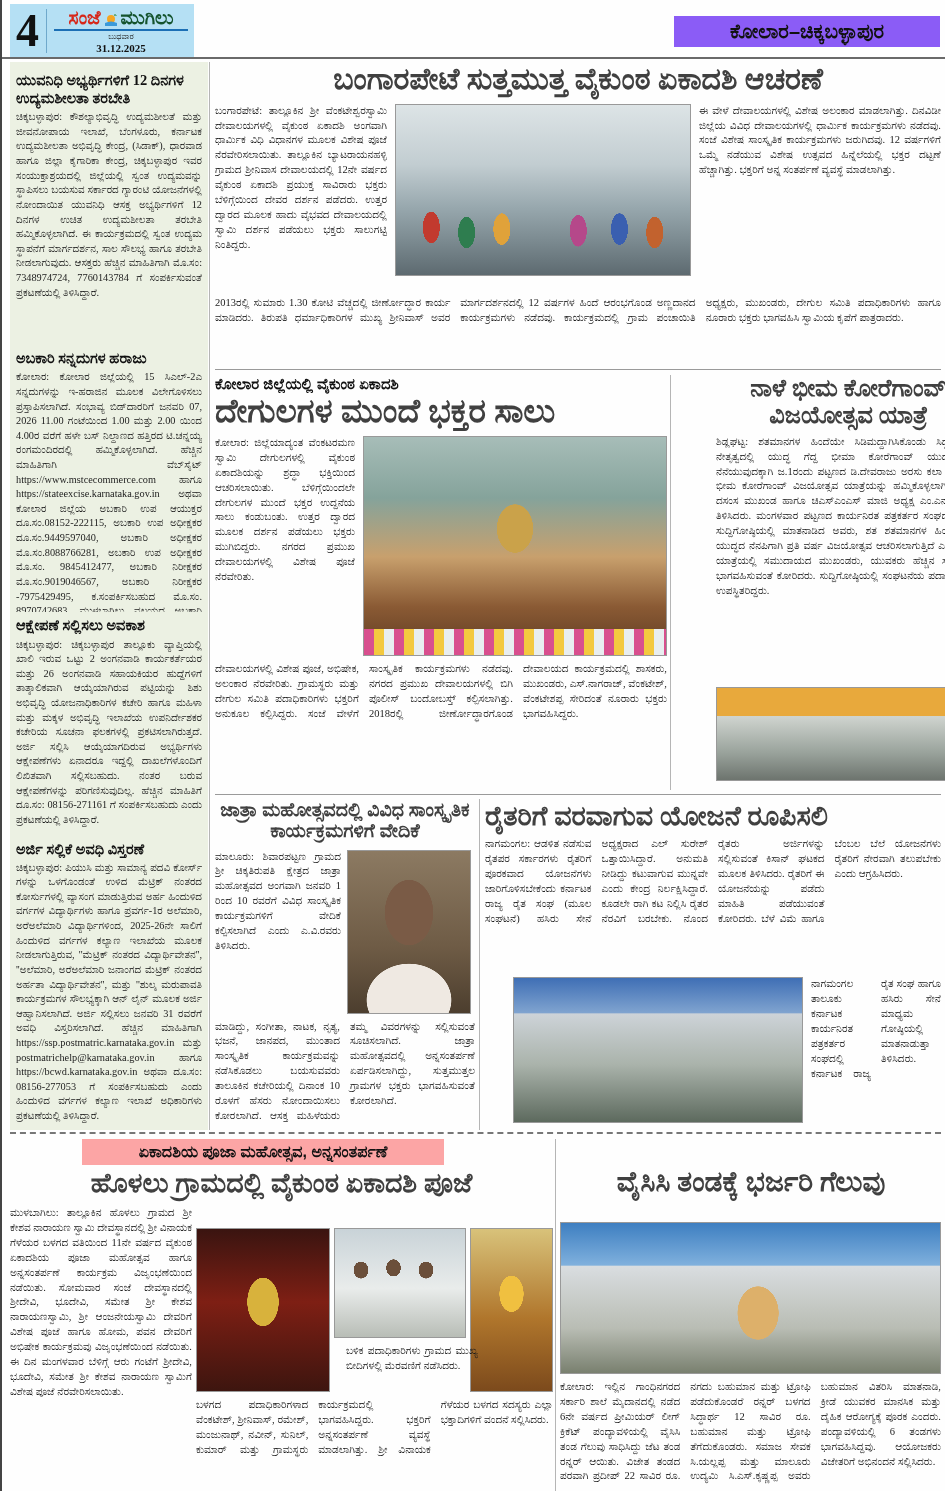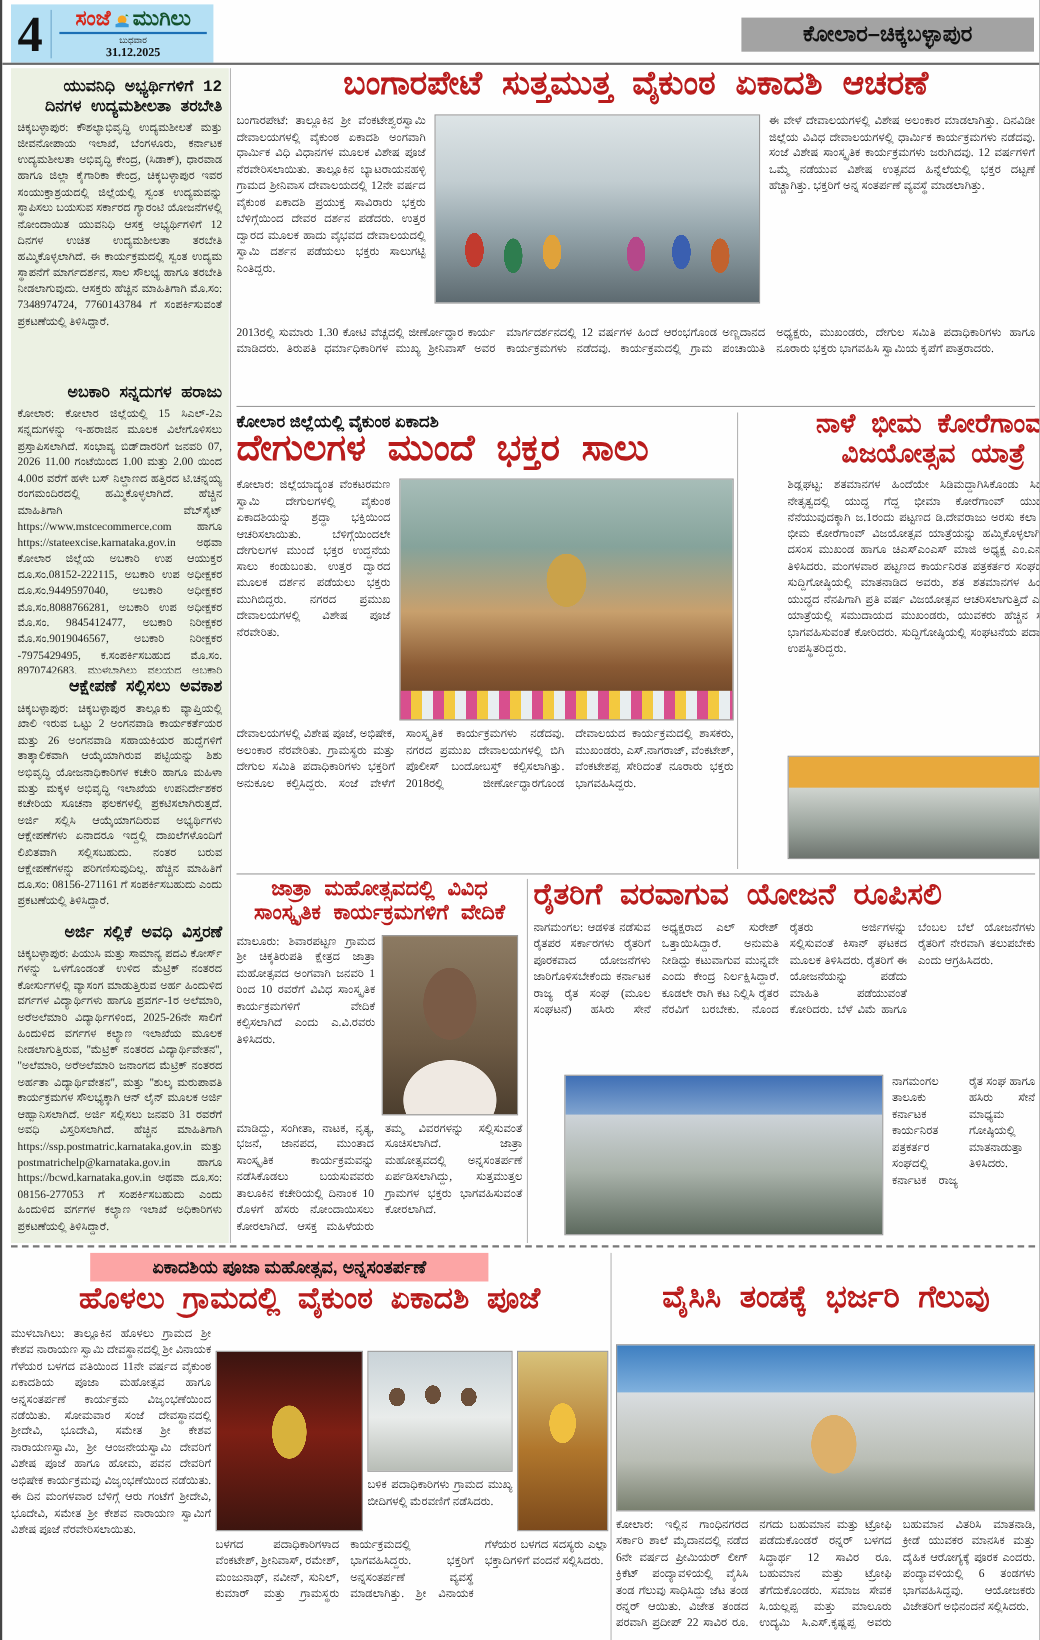--- a/index.html
+++ b/index.html
@@ -12,37 +12,37 @@
   .pageno{font-size:46px;font-weight:bold;line-height:1;font-family:"Liberation Serif",serif;}
   .mast-div{width:1px;height:44px;background:#6fa9cc;margin:0 7px;}
   .mast-right{display:flex;flex-direction:column;align-items:center;flex:1;}
   .paper-name{display:flex;align-items:center;gap:2px;font-weight:bold;font-size:19px;line-height:1;}
   .pn-a{color:#d6281a;}
   .pn-b{color:#14532d;}
   .mast-rule{width:100%;height:2px;background:#1b6fb5;margin:2px 0 1px;}
   .mast-day{font-size:8px;color:#222;}
   .mast-date{font-size:11px;font-weight:bold;color:#111;}
   .logo-ic{width:16px;height:14px;display:inline-block;}
-  .region{left:672px;top:16px;width:266px;height:31px;background:#a3a3a3;display:flex;align-items:center;justify-content:center;
+  .region{left:672px;top:16px;width:266px;height:31px;background:#8b5cf6;display:flex;align-items:center;justify-content:center;
           font-size:20px;font-weight:bold;font-family:"Liberation Sans",sans-serif;}
   .hdr-rule{left:0;top:57px;width:945px;height:2px;background:#6a6a6a;}
   
   .rule-h{background:#9a9a9a;height:1px;}
   .rule-v{background:#b5b5b5;width:1px;}
   .body-txt{font-size:10.5px;line-height:1.42;text-align:justify;overflow:hidden;color:#1c1c1c;
             font-family:"Liberation Serif","DejaVu Sans",serif;}
   .cols3{column-count:3;column-gap:10px;}
   .cols2{column-count:2;column-gap:10px;}
   .cols4{column-count:4;column-gap:10px;}
   .kicker{font-weight:bold;font-family:"Liberation Sans",sans-serif;}
-  .headline{font-weight:bold;line-height:1.12;font-family:Liberation Mono, monospace;color:#b91c1c;}
+  .headline{font-weight:bold;line-height:1.12;font-family:Liberation Serif, serif;color:#404040;}
   .photo{background:#cfcfcf;border:1px solid #999;}
   
   .rail{left:8px;top:62px;width:198px;height:1068px;background:#ecf1e3;padding:5px 6px;}
-  .rail h3{margin:4px 0 3px;font-size:14.5px;text-align:right;line-height:1.25;font-family:Liberation Mono, monospace;}
+  .rail h3{margin:4px 0 3px;font-size:14.5px;text-align:left;line-height:1.25;font-family:Liberation Serif, serif;}
   .rail .body-txt{font-size:10.3px;}
   
   .ph-temple-top{background:
     radial-gradient(14px 26px at 12% 72%,#c23a2e 0 60%,transparent 61%),
     radial-gradient(14px 26px at 24% 75%,#2e7d4f 0 60%,transparent 61%),
     radial-gradient(14px 26px at 36% 73%,#e0a23a 0 60%,transparent 61%),
     radial-gradient(14px 26px at 62% 74%,#b5488a 0 60%,transparent 61%),
     radial-gradient(14px 26px at 76% 73%,#3a5fb0 0 60%,transparent 61%),
     radial-gradient(14px 26px at 88% 75%,#c2622e 0 60%,transparent 61%),
     linear-gradient(180deg,#dde4e6 0%,#c2cdd1 35%,#98a8ae 60%,#7b8a90 80%,#5d6a70 100%);}
@@ -162,21 +162,21 @@
   </div>
 
   <div class="abs" style="left:8px;top:1132px;width:931px;border-top:2px dashed #777"></div>
 
   <div class="abs" style="left:80px;top:1139px;width:362px;height:26px;background:#fca5a5;display:flex;align-items:center;justify-content:center;font-weight:bold;font-size:16px;font-family:'Liberation Sans',sans-serif">ಏಕಾದಶಿಯ ಪೂಜಾ ಮಹೋತ್ಸವ, ಅನ್ನಸಂತರ್ಪಣೆ</div>
   <div class="abs headline" style="left:8px;top:1168px;width:543px;font-size:27px;text-align:center">ಹೊಳಲು ಗ್ರಾಮದಲ್ಲಿ ವೈಕುಂಠ ಏಕಾದಶಿ ಪೂಜೆ</div>
   <div class="abs body-txt" style="left:8px;top:1206px;width:182px;height:280px">ಮುಳಬಾಗಿಲು: ತಾಲ್ಲೂಕಿನ ಹೊಳಲು ಗ್ರಾಮದ ಶ್ರೀ ಕೇಶವ ನಾರಾಯಣ ಸ್ವಾಮಿ ದೇವಸ್ಥಾನದಲ್ಲಿ ಶ್ರೀ ವಿನಾಯಕ ಗೆಳೆಯರ ಬಳಗದ ವತಿಯಿಂದ 11ನೇ ವರ್ಷದ ವೈಕುಂಠ ಏಕಾದಶಿಯ ಪೂಜಾ ಮಹೋತ್ಸವ ಹಾಗೂ ಅನ್ನಸಂತರ್ಪಣೆ ಕಾರ್ಯಕ್ರಮ ವಿಜೃಂಭಣೆಯಿಂದ ನಡೆಯಿತು. ಸೋಮವಾರ ಸಂಜೆ ದೇವಸ್ಥಾನದಲ್ಲಿ ಶ್ರೀದೇವಿ, ಭೂದೇವಿ, ಸಮೇತ ಶ್ರೀ ಕೇಶವ ನಾರಾಯಣಸ್ವಾಮಿ, ಶ್ರೀ ಆಂಜನೇಯಸ್ವಾಮಿ ದೇವರಿಗೆ ವಿಶೇಷ ಪೂಜೆ ಹಾಗೂ ಹೋಮ, ಪವನ ದೇವರಿಗೆ ಅಭಿಷೇಕ ಕಾರ್ಯಕ್ರಮವು ವಿಜೃಂಭಣೆಯಿಂದ ನಡೆಯಿತು. ಈ ದಿನ ಮಂಗಳವಾರ ಬೆಳಿಗ್ಗೆ ಆರು ಗಂಟೆಗೆ ಶ್ರೀದೇವಿ, ಭೂದೇವಿ, ಸಮೇತ ಶ್ರೀ ಕೇಶವ ನಾರಾಯಣ ಸ್ವಾಮಿಗೆ ವಿಶೇಷ ಪೂಜೆ ನೆರವೇರಿಸಲಾಯಿತು.</div>
   <div class="abs photo ph-deity-dark" style="left:194px;top:1228px;width:134px;height:164px"></div>
   <div class="abs photo ph-group-white" style="left:332px;top:1228px;width:132px;height:110px"></div>
   <div class="abs photo ph-deity-bright" style="left:468px;top:1228px;width:83px;height:164px"></div>
-  <div class="abs body-txt" style="left:332px;top:1344px;width:132px;height:48px">ಬಳಿಕ ಪದಾಧಿಕಾರಿಗಳು ಗ್ರಾಮದ ಮುಖ್ಯ ಬೀದಿಗಳಲ್ಲಿ ಮೆರವಣಿಗೆ ನಡೆಸಿದರು.</div>
+  <div class="abs body-txt" style="left:344px;top:1344px;width:132px;height:48px">ಬಳಿಕ ಪದಾಧಿಕಾರಿಗಳು ಗ್ರಾಮದ ಮುಖ್ಯ ಬೀದಿಗಳಲ್ಲಿ ಮೆರವಣಿಗೆ ನಡೆಸಿದರು.</div>
   <div class="abs body-txt cols3" style="left:194px;top:1398px;width:357px;height:88px">ಬಳಗದ ಪದಾಧಿಕಾರಿಗಳಾದ ವೆಂಕಟೇಶ್, ಶ್ರೀನಿವಾಸ್, ರಮೇಶ್, ಮಂಜುನಾಥ್, ನವೀನ್, ಸುನಿಲ್, ಕುಮಾರ್ ಮತ್ತು ಗ್ರಾಮಸ್ಥರು ಕಾರ್ಯಕ್ರಮದಲ್ಲಿ ಭಾಗವಹಿಸಿದ್ದರು. ಭಕ್ತರಿಗೆ ಅನ್ನಸಂತರ್ಪಣೆ ವ್ಯವಸ್ಥೆ ಮಾಡಲಾಗಿತ್ತು. ಶ್ರೀ ವಿನಾಯಕ ಗೆಳೆಯರ ಬಳಗದ ಸದಸ್ಯರು ಎಲ್ಲಾ ಭಕ್ತಾದಿಗಳಿಗೆ ವಂದನೆ ಸಲ್ಲಿಸಿದರು.</div>
   <div class="abs rule-v" style="left:553px;top:1139px;height:352px"></div>
 
   <div class="abs headline" style="left:558px;top:1166px;width:382px;font-size:28px;text-align:center">ವೈಸಿಸಿ ತಂಡಕ್ಕೆ ಭರ್ಜರಿ ಗೆಲುವು</div>
   <div class="abs photo ph-cricket" style="left:558px;top:1222px;width:381px;height:152px"></div>
   <div class="abs body-txt cols3" style="left:558px;top:1380px;width:381px;height:106px">ಕೋಲಾರ: ಇಲ್ಲಿನ ಗಾಂಧಿನಗರದ ಸರ್ಕಾರಿ ಶಾಲೆ ಮೈದಾನದಲ್ಲಿ ನಡೆದ 6ನೇ ವರ್ಷದ ಪ್ರೀಮಿಯರ್ ಲೀಗ್ ಕ್ರಿಕೆಟ್ ಪಂದ್ಯಾವಳಿಯಲ್ಲಿ ವೈಸಿಸಿ ತಂಡ ಗೆಲುವು ಸಾಧಿಸಿದ್ದು ಜೆಟ ತಂಡ ರನ್ನರ್ ಆಯಿತು. ವಿಜೇತ ತಂಡದ ಪರವಾಗಿ ಪ್ರದೀಪ್ 22 ಸಾವಿರ ರೂ. ನಗದು ಬಹುಮಾನ ಮತ್ತು ಟ್ರೋಫಿ ಪಡೆದುಕೊಂಡರೆ ರನ್ನರ್ ಬಳಗದ ಸಿದ್ಧಾರ್ಥ 12 ಸಾವಿರ ರೂ. ಬಹುಮಾನ ಮತ್ತು ಟ್ರೋಫಿ ತೆಗೆದುಕೊಂಡರು. ಸಮಾಜ ಸೇವಕ ಸಿ.ಯಲ್ಲಪ್ಪ ಮತ್ತು ಮಾಲೂರು ಉದ್ಯಮಿ ಸಿ.ಎಸ್.ಕೃಷ್ಣಪ್ಪ ಅವರು ಬಹುಮಾನ ವಿತರಿಸಿ ಮಾತನಾಡಿ, ಕ್ರೀಡೆ ಯುವಕರ ಮಾನಸಿಕ ಮತ್ತು ದೈಹಿಕ ಆರೋಗ್ಯಕ್ಕೆ ಪೂರಕ ಎಂದರು. ಪಂದ್ಯಾವಳಿಯಲ್ಲಿ 6 ತಂಡಗಳು ಭಾಗವಹಿಸಿದ್ದವು. ಆಯೋಜಕರು ವಿಜೇತರಿಗೆ ಅಭಿನಂದನೆ ಸಲ್ಲಿಸಿದರು.</div>
 
 </div>
 
 </body></html>

